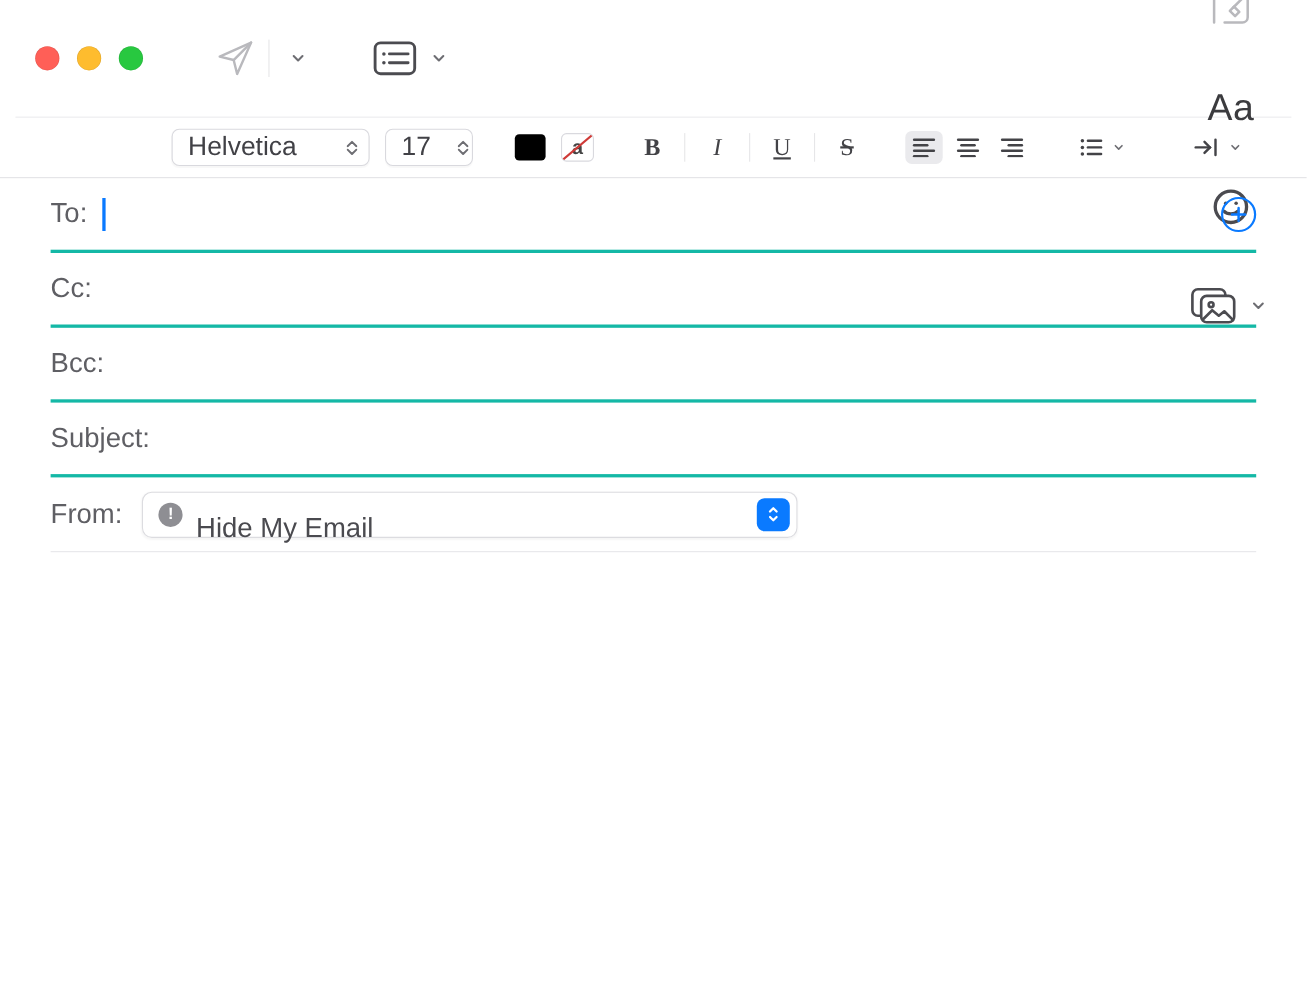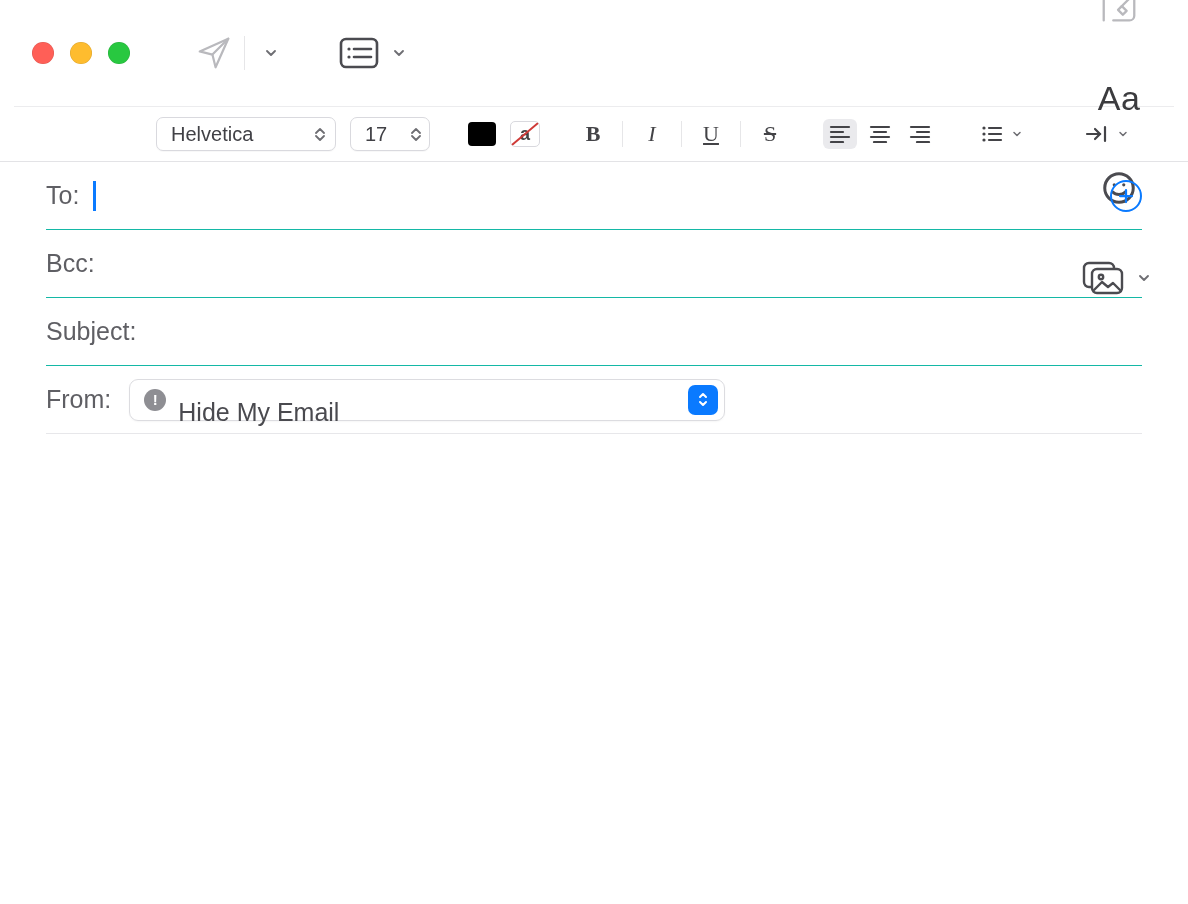--- a/index.html
+++ b/index.html
@@ -42,21 +42,21 @@
   .formatbar {
     height: 54px;
     display:flex; align-items:center;
     padding: 0 20px 0 156px;
     gap: 14px;
   }
   .select-pill {
     display:flex; align-items:center; justify-content:space-between;
     border:1px solid #d9d9de; border-radius:7px;
     height:34px; background:#fff; color:#414146;
-    font-size:20px; padding: 0 10px 0 14px; cursor:pointer;
+    font-size:24px; padding: 0 10px 0 14px; cursor:pointer;
     box-shadow: 0 1px 1px rgba(0,0,0,.03);
     gap: 24px;
   }
   .font-pill { width:180px; }
   .size-pill { width:80px; }
   .stepper-icons { display:flex; flex-direction:column; gap:1px; color:#6e6e73; }
 
   .color-swatch { width:28px; height:24px; border-radius:4px; background:#000; cursor:pointer; }
   .bgcolor-swatch {
     width:30px; height:26px; border-radius:5px; border:1px solid #d9d9de;
@@ -90,21 +90,21 @@
 
   .ic-chev-sm { margin-left:4px; color:#6e6e73; }
 
   .hr-strong { height:1px; background:#e3e3e6; }
 
   
   .fields { padding: 0 46px; }
   .field-row {
     display:flex; align-items:center;
     height:68px;
-    border-bottom:1px solid #14b8a6;
+    border-bottom:3px solid #14b8a6;
     position:relative;
   }
   .field-label { font-size:25px; color:#5f5f64; min-width: fit-content; padding-right:8px;}
   .field-input { flex:1; height:100%; border:none; outline:none; font-size:23px; color:#222; background:transparent; }
   .cursor-caret {
     width:2.5px; height:30px; background:#0a7aff; margin-left:6px;
     animation: blink 1.05s step-end infinite;
   }
   @keyframes blink { 50% { opacity:0; } }
 
@@ -343,20 +343,24 @@
     <span class="cursor-caret"></span>
     <input class="field-input" value="" style="">
     <div class="add-contact">
       <svg width="18" height="18" viewBox="0 0 24 24" fill="none" stroke="currentColor" stroke-width="3" stroke-linecap="round">
           <line x1="12" y1="4" x2="12" y2="20"></line>
           <line x1="4" y1="12" x2="20" y2="12"></line>
         </svg>
     </div>
   </div>
 
+  <div class="field-row">
+    <span class="field-label">Cc:</span>
+    <input class="field-input" value="" style="">
+  </div>
 
   <div class="field-row">
     <span class="field-label">Bcc:</span>
     <input class="field-input" value="" style="">
   </div>
 
   <div class="field-row">
     <span class="field-label">Subject:</span>
     <input class="field-input" value="" style="">
   </div>

